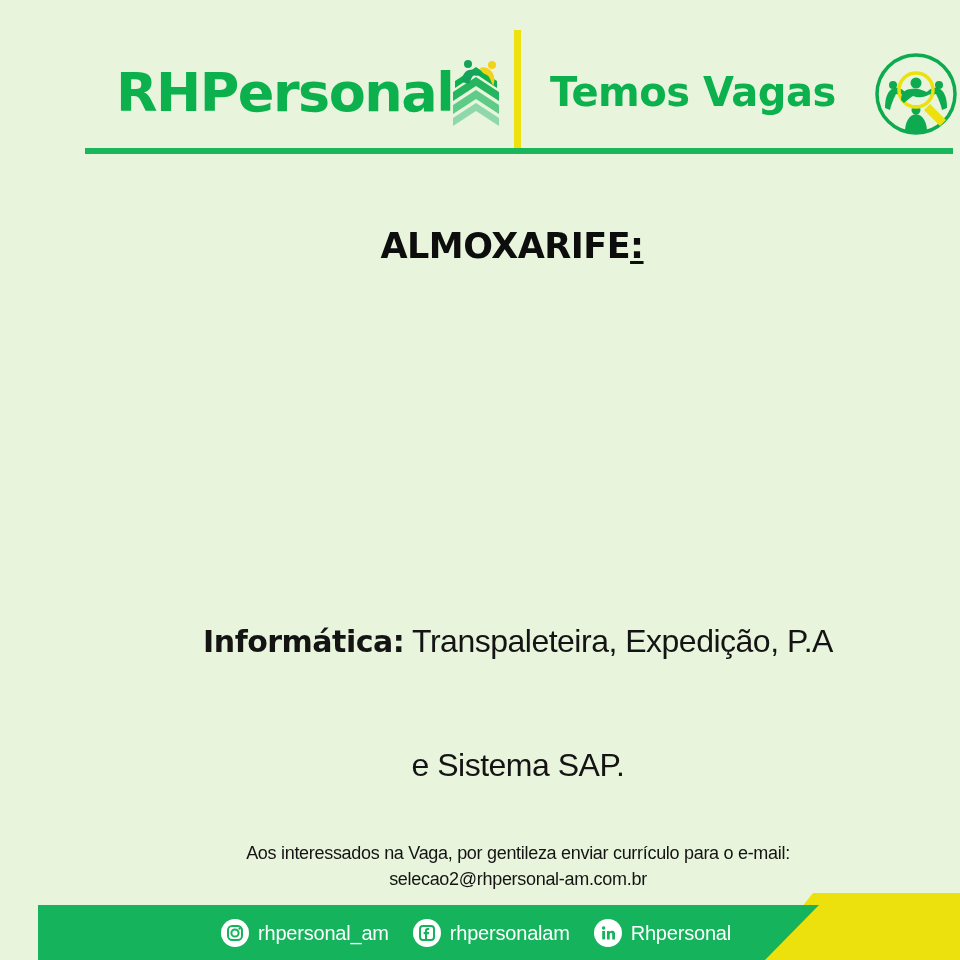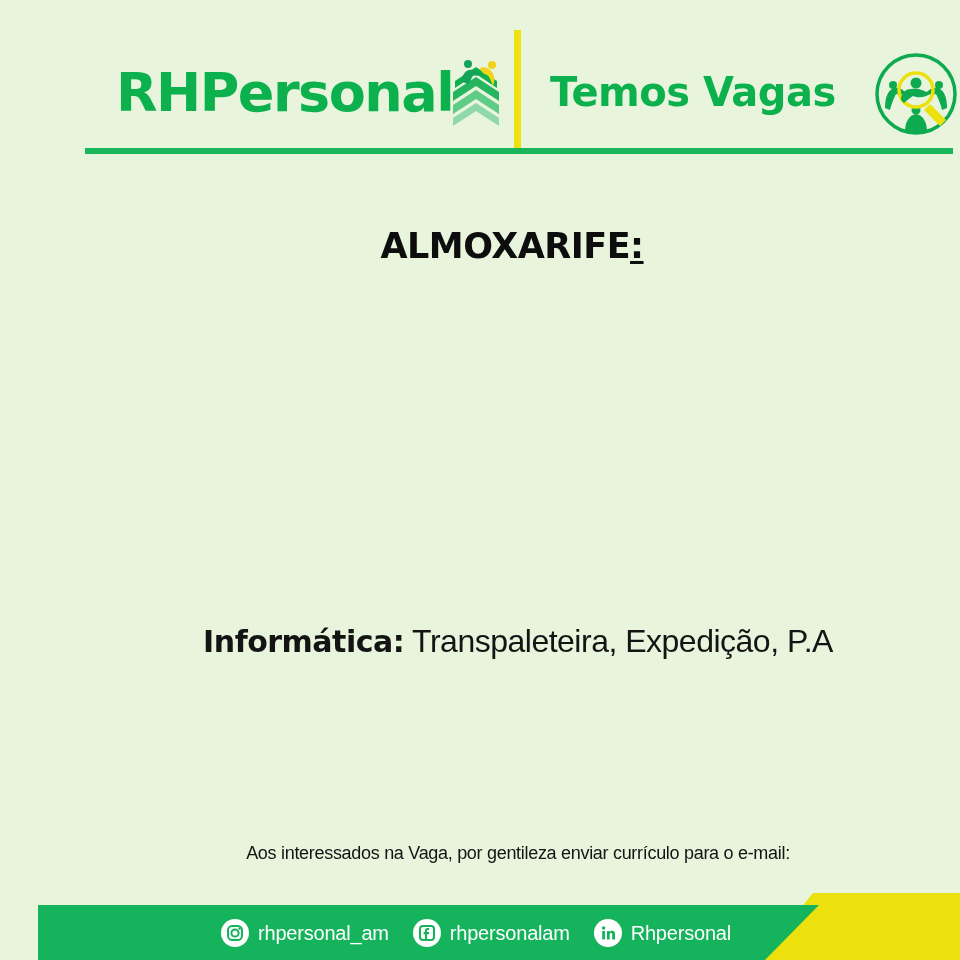--- a/index.html
+++ b/index.html
@@ -281,23 +281,25 @@
   <div class="job-title">
     <span>ALMOXARIFE</span><span class="uline">:</span>
   </div>
 
 
   <div class="experience">
     <b>Informática:</b>
     <span>Transpaleteira, Expedição, P.A</span>
   </div>
 
+  <div class="system-line">e Sistema SAP.</div>
 
   <div class="contact">
     <div>Aos interessados na Vaga, por gentileza enviar currículo para o e-mail:</div>
+    <div>selecao2@rhpersonal-am.com.br</div>
   </div>
 
   <div class="footer">
     <div class="footer-yellow"></div>
     <div class="footer-green"></div>
 
     <div class="social-row">
 
       <div class="social-item">
         <span class="sicon">

